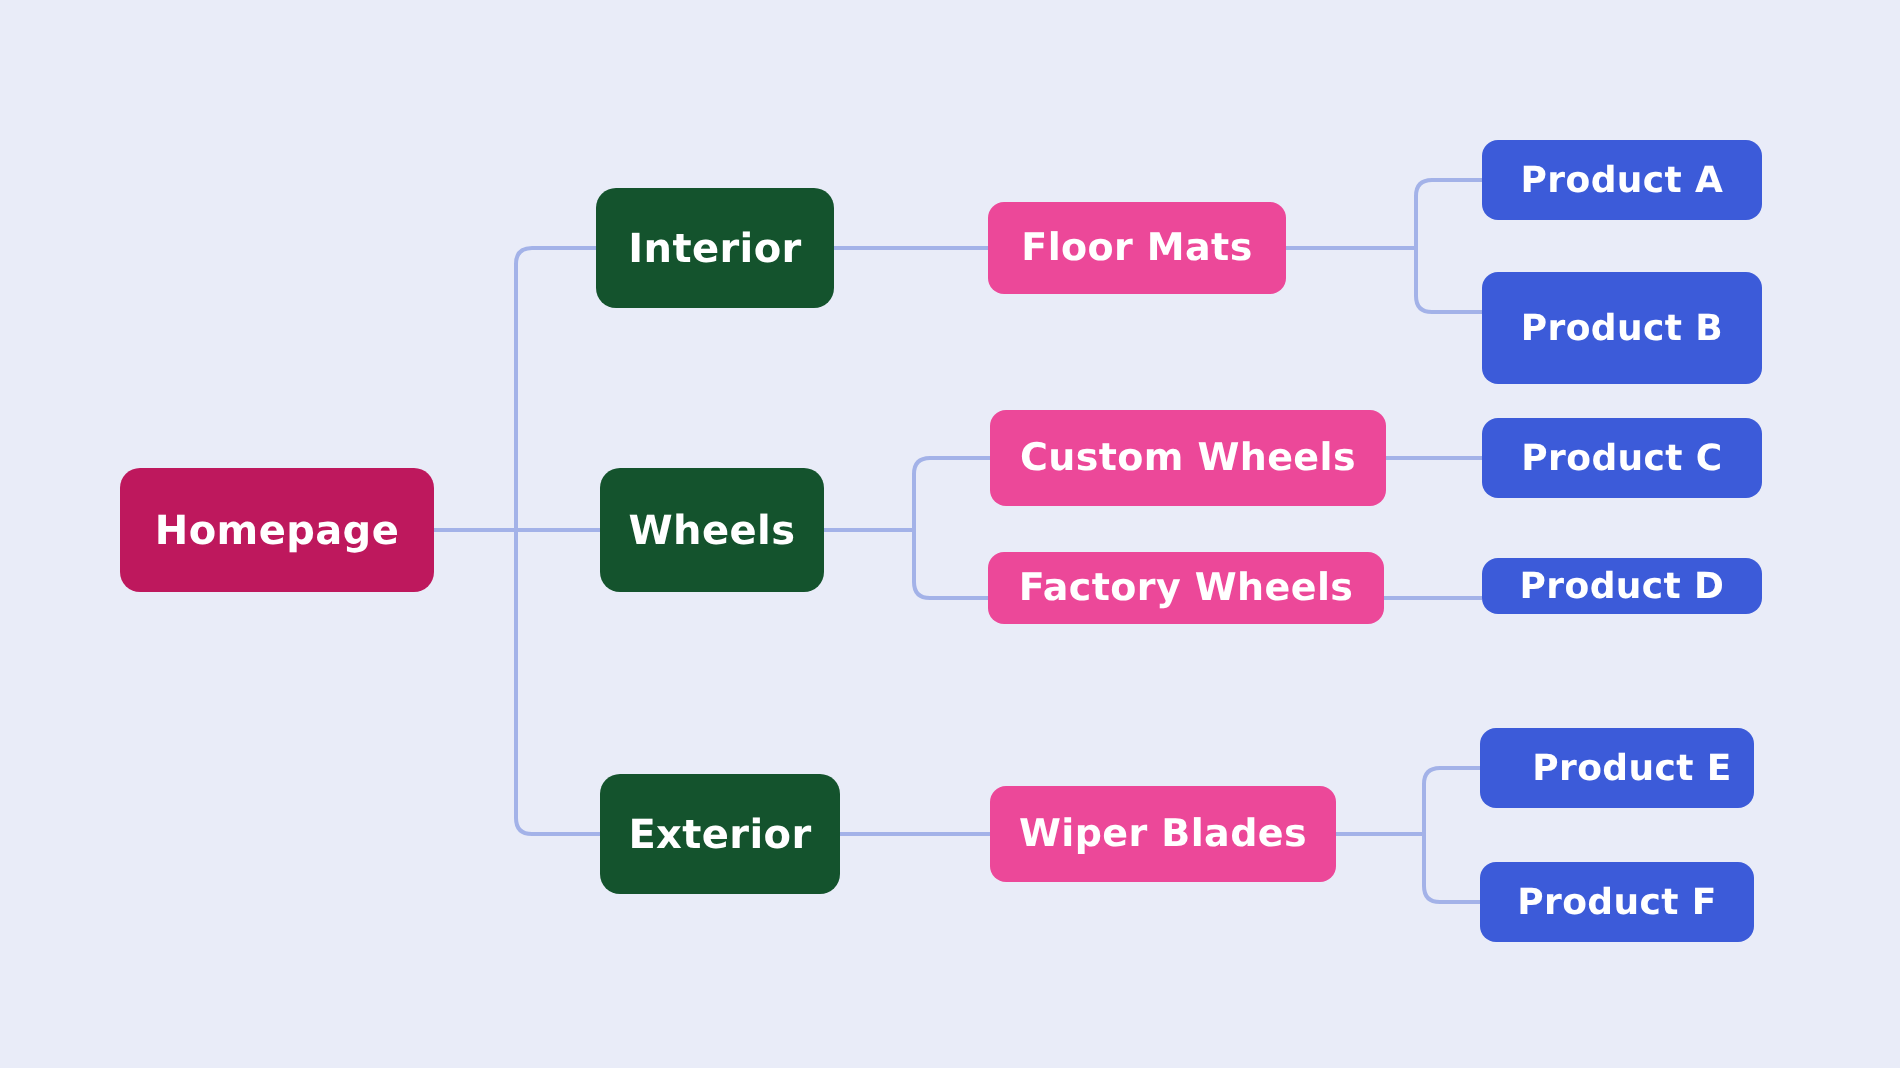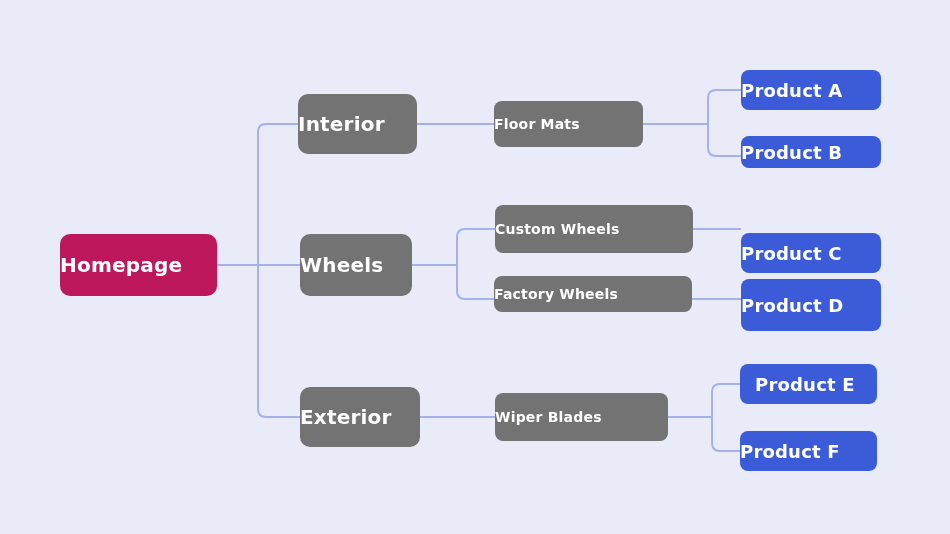--- a/index.html
+++ b/index.html
@@ -16,47 +16,48 @@
   .connectors {
     position: absolute;
     left: 0; top: 0;
     pointer-events: none;
   }
 
   .node {
     position: absolute;
     display: flex;
     align-items: center;
+    justify-content: center;
     color: #ffffff;
     font-weight: bold;
     letter-spacing: 0.2px;
     cursor: default;
     box-sizing: border-box;
     white-space: nowrap;
   }
 
   
   .lvl0 { background: #be185d; border-radius: 10px; font-size: 20px; }
-  .lvl1 { background: #737373; border-radius: 10px; font-size: 20px; }
-  .lvl2 { background: #737373; border-radius: 8px;  font-size: 14px; }
+  .lvl1 { background: #14532d; border-radius: 10px; font-size: 20px; }
+  .lvl2 { background: #ec4899; border-radius: 8px;  font-size: 19px; }
   .lvl3 { background: #3c5bd9; border-radius: 8px;  font-size: 18px; }
 
   
   .n-homepage       { left: 60px;  top: 234px; width: 157px; height: 62px; }
   .n-interior       { left: 298px; top: 94px;  width: 119px; height: 60px; }
   .n-wheels         { left: 300px; top: 234px; width: 112px; height: 62px; }
   .n-exterior       { left: 300px; top: 387px; width: 120px; height: 60px; }
   .n-floor-mats     { left: 494px; top: 101px; width: 149px; height: 46px; }
   .n-custom-wheels  { left: 495px; top: 205px; width: 198px; height: 48px; }
   .n-factory-wheels { left: 494px; top: 276px; width: 198px; height: 36px; }
   .n-wiper-blades   { left: 495px; top: 393px; width: 173px; height: 48px; }
   .n-product-a      { left: 741px; top: 70px;  width: 140px; height: 40px; }
-  .n-product-b      { left: 741px; top: 136px; width: 140px; height: 32px; }
-  .n-product-c      { left: 741px; top: 209px; width: 140px; height: 40px; margin-top: 24px; }
-  .n-product-d      { left: 741px; top: 279px; width: 140px; height: 52px; }
+  .n-product-b      { left: 741px; top: 136px; width: 140px; height: 56px; }
+  .n-product-c      { left: 741px; top: 209px; width: 140px; height: 40px; }
+  .n-product-d      { left: 741px; top: 279px; width: 140px; height: 28px; }
   .n-product-e      { left: 740px; top: 364px; width: 137px; height: 40px; padding-left: 15px; }
   .n-product-f      { left: 740px; top: 431px; width: 137px; height: 40px; }
 </style>
 </head>
 <body>
 
 <div class="canvas">
 
   <svg class="connectors" width="950" height="534" viewBox="0 0 950 534">
     <g stroke="#a3b2e8" stroke-width="2" fill="none">

